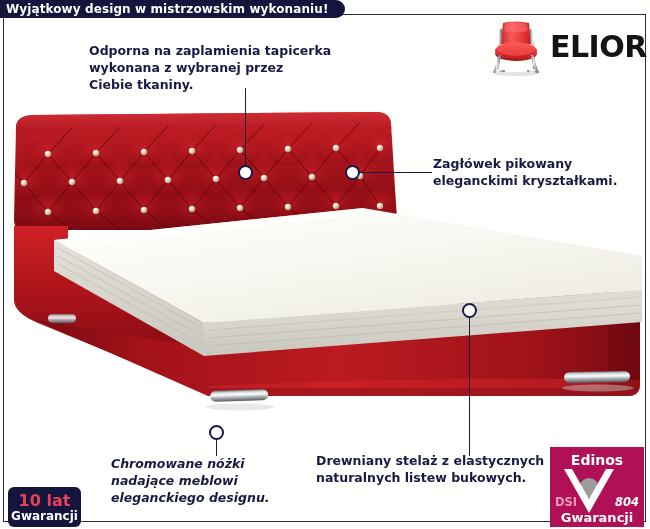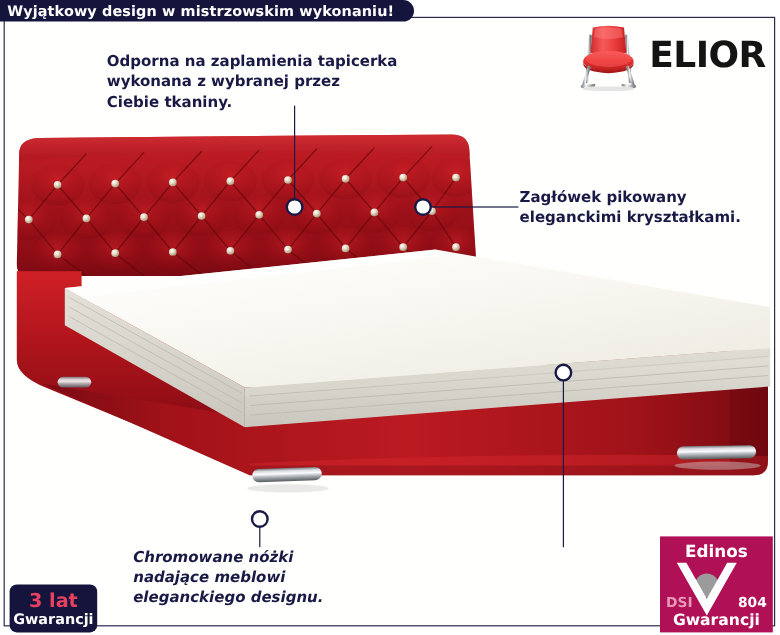--- a/index.html
+++ b/index.html
@@ -40,21 +40,21 @@
     font-weight:bold;
     letter-spacing:.1px;
     white-space:nowrap;
   }
 
   
   .logo{
     position:absolute;
     right:12px;top:16px;
     width:150px;height:62px;
-    display:flex;align-items:center;justify-content:flex-end;
+    display:flex;align-items:center;
     z-index:11;
   }
   .logo-chair{position:relative;width:56px;height:58px;margin-right:6px;}
   .logo-text{
     font-size:30px;font-weight:bold;color:#141414;
     letter-spacing:-0.5px;line-height:1;
   }
 
   
   .photo{
@@ -128,21 +128,21 @@
     position:absolute;left:0;right:0;top:6px;
     text-align:center;color:#ffffff;
     font-size:14px;font-weight:bold;line-height:1;
   }
   .ed-dsi{
     position:absolute;left:5px;bottom:19px;
     color:#e79ab8;font-size:11.5px;font-weight:bold;line-height:1;
   }
   .ed-num{
     position:absolute;right:5px;bottom:19px;
-    color:#ffffff;font-size:11.5px;font-weight:bold;line-height:1;
+    color:#ffffff;font-size:11.5px;font-weight:bold;line-height:1;font-style:italic;
   }
   .ed-std{
     position:absolute;left:0;right:0;bottom:3px;
     text-align:center;color:#ffffff;
     font-size:13px;font-weight:bold;line-height:1;
   }
 </style>
 </head>
 <body>
 
@@ -369,20 +369,22 @@
   <div class="marker" style="left:462px;top:303px;"></div>
 
   <div class="callout c-fabric">Odporna na zaplamienia tapicerka
 wykonana z wybranej przez
 Ciebie tkaniny.</div>
   <div class="callout c-headboard">Zagłówek pikowany
 eleganckimi kryształkami.</div>
   <div class="callout c-legs">Chromowane nóżki
 nadające meblowi
 eleganckiego designu.</div>
+  <div class="callout c-slats">Drewniany stelaż z elastycznych
+naturalnych listew bukowych.</div>
 
   <div class="banner">
     <span class="banner-text">Wyjątkowy design w mistrzowskim wykonaniu!</span>
   </div>
 
   <div class="logo">
     <div class="logo-chair">
       <svg width="56" height="58" viewBox="0 0 56 58" xmlns="http://www.w3.org/2000/svg">
         <defs>
           <linearGradient id="gChairBack" x1="0" y1="0" x2="1" y2="0">
@@ -419,21 +421,21 @@
         <path d="M6,54 L16,53" stroke="url(#gChrome)" stroke-width="2.2" fill="none" stroke-linecap="round"></path>
         <path d="M40,53 L50,54" stroke="url(#gChrome)" stroke-width="2.2" fill="none" stroke-linecap="round"></path>
 
         <ellipse cx="28" cy="56" rx="22" ry="2" fill="#c9c9c9" opacity="0.5"></ellipse>
       </svg>
     </div>
     <span class="logo-text">ELIOR</span>
   </div>
 
   <div class="warranty">
-    <span class="warranty-top">3 lat</span>
+    <span class="warranty-top">10 lat</span>
     <span class="warranty-bot">Gwarancji</span>
   </div>
 
   <div class="edinos">
     <span class="ed-title">Edinos</span>
     <svg width="78" height="80" viewBox="0 0 78 80" style="position:absolute;left:0;top:0;" xmlns="http://www.w3.org/2000/svg">
       <circle cx="39" cy="41" r="10" fill="#9b9b9b"></circle>
       <path d="M14,22 L39,66 L64,22 L56,22 L39,52 L22,22 Z" fill="#ffffff"></path>
     </svg>
     <span class="ed-dsi">DSI</span>

